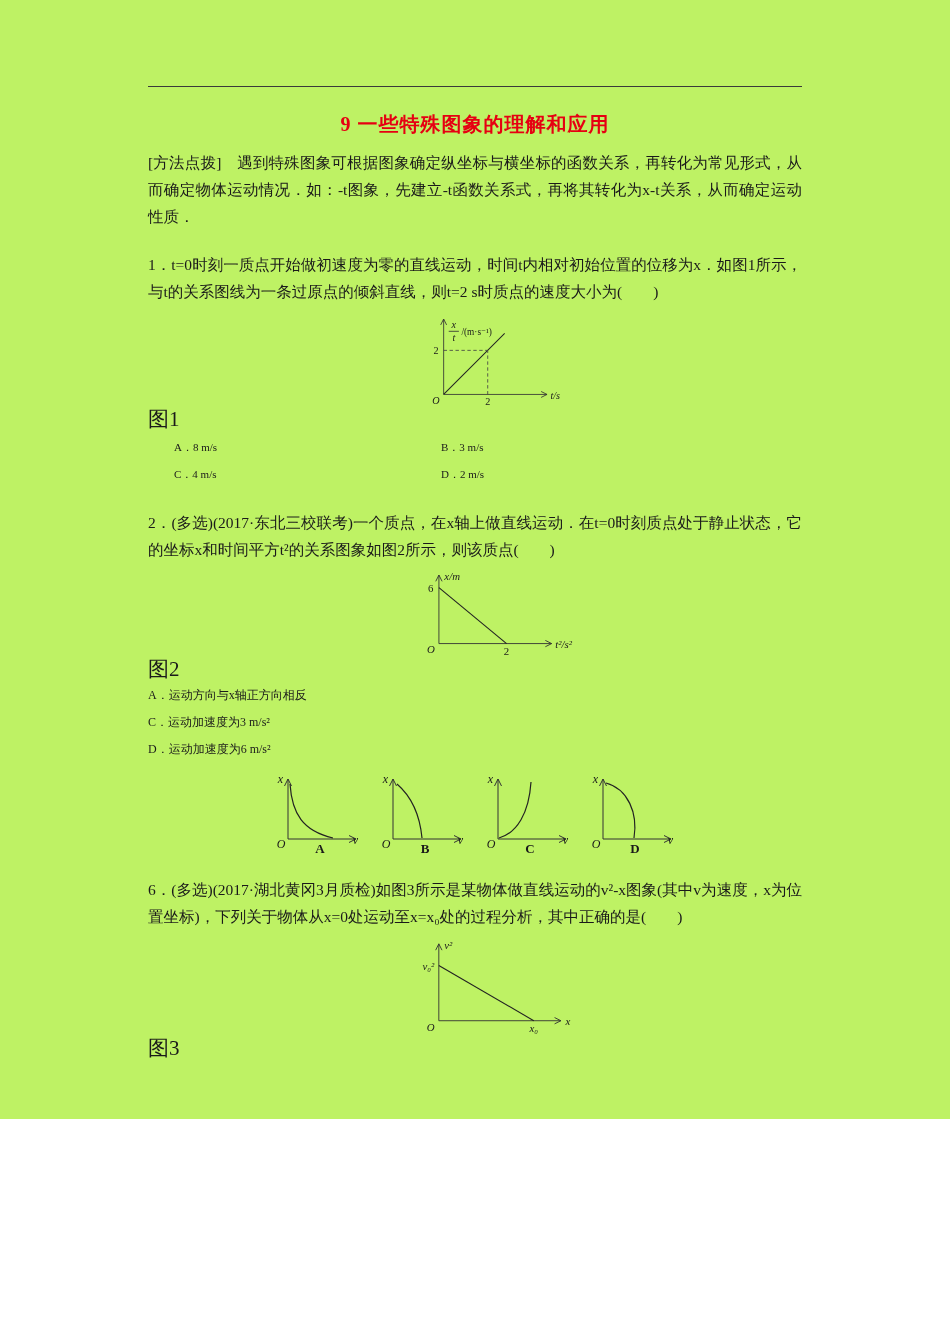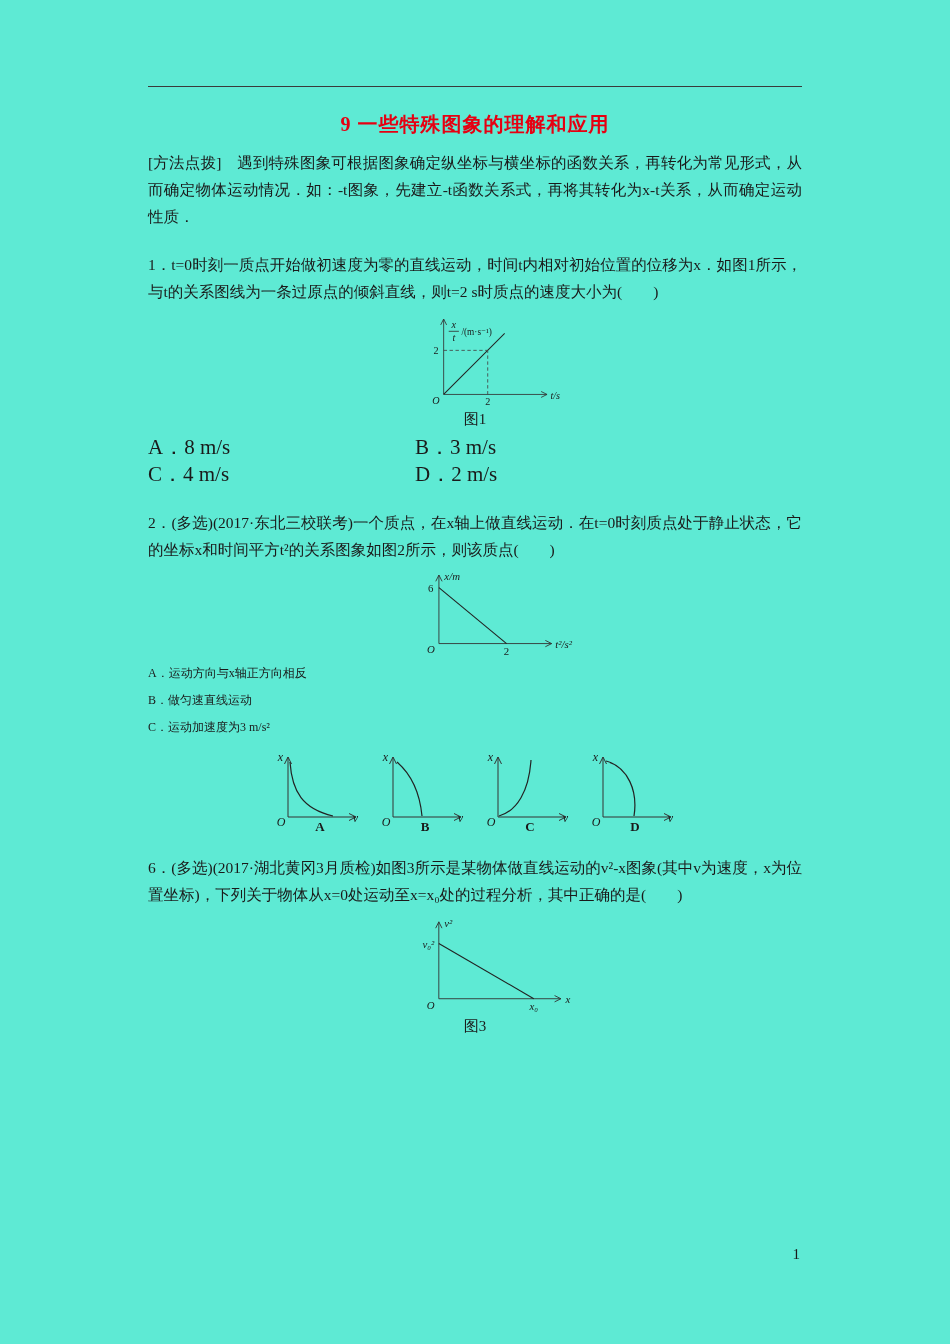--- a/index.html
+++ b/index.html
@@ -1,35 +1,35 @@
 <!DOCTYPE html>
 <html><head>
 <meta charset="utf-8">
 <style>
   * { margin:0; padding:0; box-sizing:border-box; }
   html,body { background:#ffffff; }
   .page {
-    position:relative; width:950px; height:1344px; background:#5eead4;
+    position:relative; width:950px; height:1119px; background:#bef264;
     font-family:"Liberation Serif","DejaVu Serif",serif; color:#1a1a1a;
     overflow:hidden;
   }
   .content { position:absolute; left:148px; top:86px; width:654px; }
   .rule { border-top:1.5px solid #3a3a3a; height:0; margin-bottom:24px; }
   .title {
     color:#e60012; font-weight:bold; font-size:20px; text-align:center;
     letter-spacing:1px; margin-bottom:12px; line-height:26px;
   }
   .para { font-size:15.5px; line-height:27px; text-align:justify;margin-top:6px; }
   .stem { margin-top:21px; }
   .fig { margin:3px auto 0 auto; text-align:center; }
   .fig svg { display:block; margin:0 auto; }
-  .figcap { font-size:15px; line-height:22px; text-align:center; color:#1a1a1a; }
+  .figcap { font-size:21px; line-height:22px; text-align:left; color:#1a1a1a; }
   .opt-grid {
     display:grid; grid-template-columns:267px 1fr;
-    font-size:21px; line-height:27px; margin-top:4px;
+    font-size:11px; line-height:27px; margin-top:4px;margin-left:26px;
   }
   .opt-list { font-size:12px; line-height:27px; margin-top:2px; }
   .mini-row { display:flex; justify-content:center; gap:10px; margin:6px 0 2px 0; }
   .pagenum { position:absolute; top:1246px; right:150px; font-size:15px; }
   svg text { font-family:"Liberation Serif","DejaVu Serif",serif; fill:#1a1a1a; }
   .v { font-style:italic; }
   .axis { stroke:#333; stroke-width:1; fill:none; }
   .curve { stroke:#222; stroke-width:1.2; fill:none; }
   .dash { stroke:#444; stroke-width:1; stroke-dasharray:4 3; fill:none; }
 </style>
@@ -88,26 +88,27 @@
         <path class="axis" d="M76.5,17 L80,10 L83.5,17"></path>
         <line class="axis" x1="80" y1="86" x2="205" y2="86"></line>
         <path class="axis" d="M198,82.5 L205,86 L198,89.5"></path>
         <line class="curve" x1="80" y1="24" x2="155" y2="86"></line>
         <text class="v" x="86" y="16" font-size="12">x/m</text>
         <text x="74" y="29" font-size="12" text-anchor="end">6</text>
         <text x="155" y="99" font-size="12" text-anchor="middle">2</text>
         <text class="v" x="71" y="97" font-size="12" text-anchor="middle">O</text>
         <text class="v" x="209" y="91" font-size="12">t²/s²</text>
       </svg>
+      <figcaption class="figcap">图2</figcaption>
     </figure>
 
     <div class="opt-list">
       <div>A．运动方向与x轴正方向相反</div>
-      <div>B．做匀速直线运动</div>
       <div>C．运动加速度为3 m/s²</div>
+      <div>D．运动加速度为6 m/s²</div>
     </div>
 
 
     <div class="mini-row">
       <svg width="95" height="86" viewBox="0 0 95 86">
         <line class="axis" x1="18" y1="70" x2="18" y2="10"></line>
         <path class="axis" d="M14.5,17 L18,10 L21.5,17"></path>
         <line class="axis" x1="18" y1="70" x2="86" y2="70"></line>
         <path class="axis" d="M79,66.5 L86,70 L79,73.5"></path>
         <path class="curve" d="M20,15 C22,45 33,62 63,69"></path>

